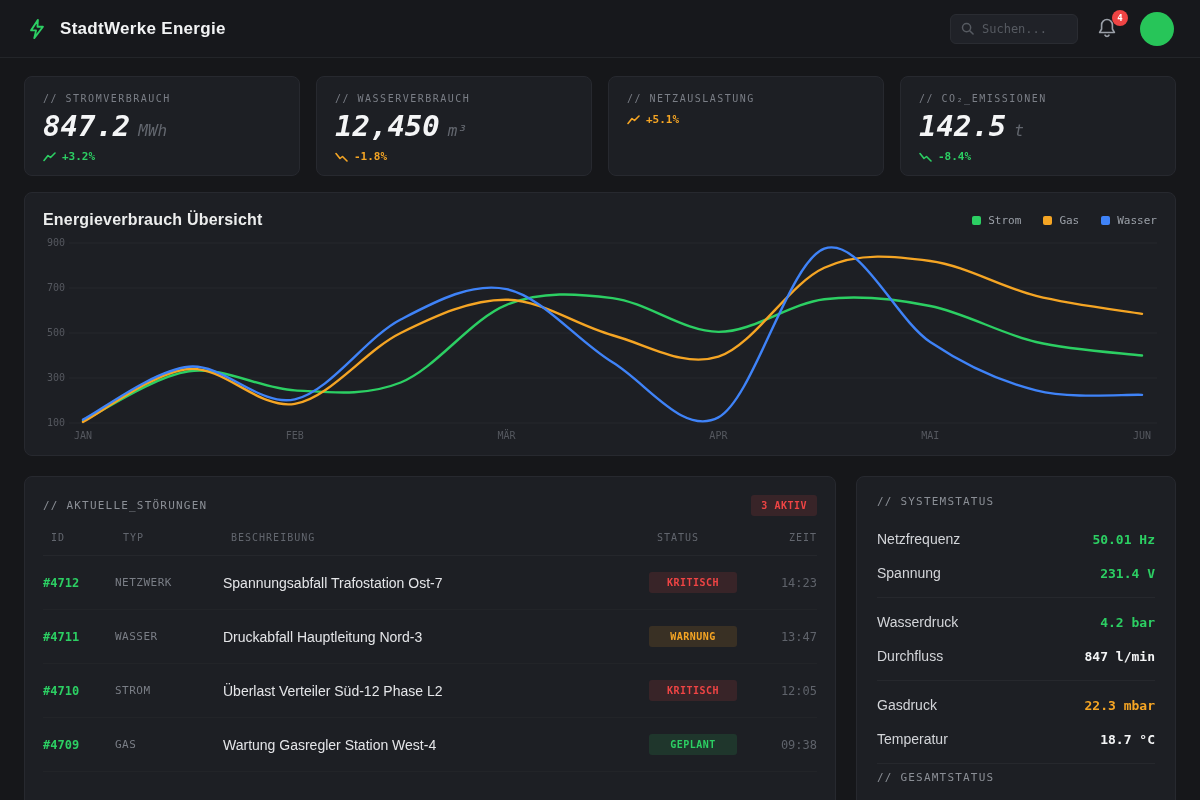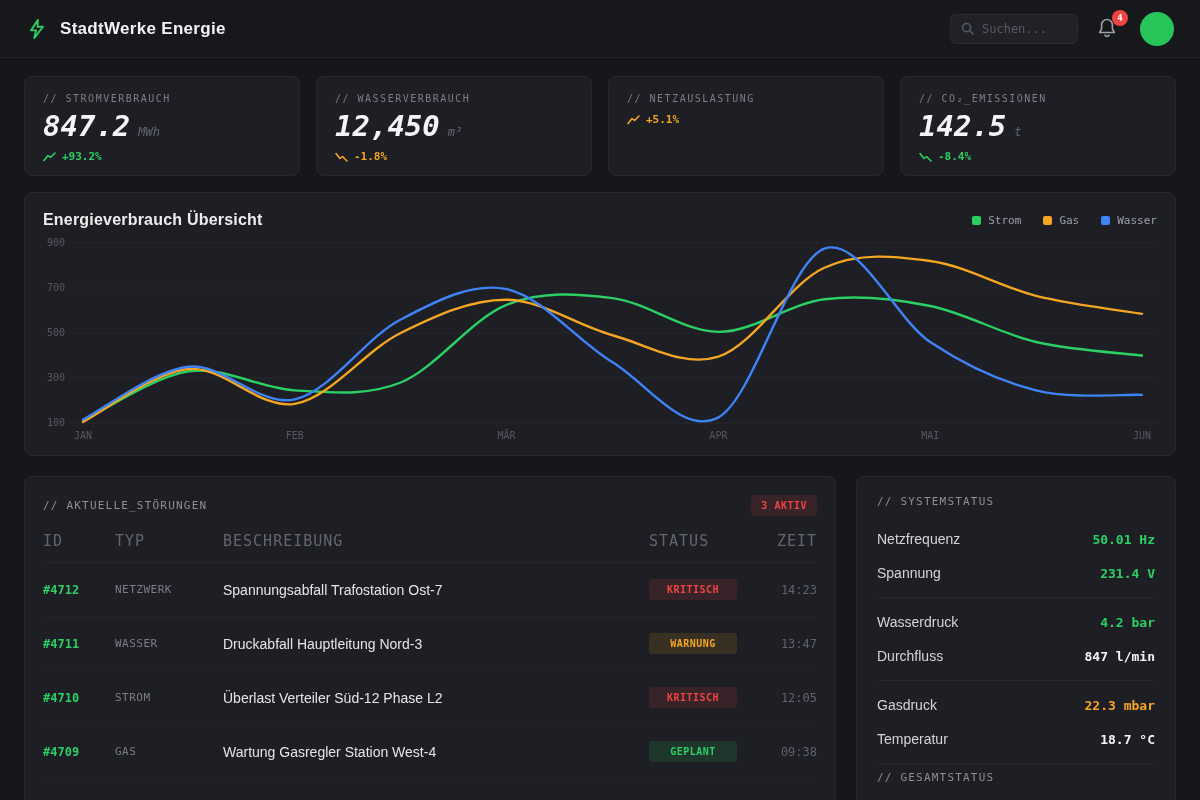--- a/index.html
+++ b/index.html
@@ -33,21 +33,21 @@
 
   
   main { padding:18px 24px; }
   .card { background:#1d1f24; border:1px solid #27292f; border-radius:8px; }
 
   .kpis { display:grid; grid-template-columns:repeat(4,1fr); gap:16px; }
   .kpi { padding:16px 18px; height:100px; }
   .kpi-label { font-size:10px; letter-spacing:1.5px; color:#7a7e86; }
   .kpi-value-row { display:flex; align-items:baseline; gap:8px; margin-top:8px;font-style:italic; }
   .kpi-value { font-size:29px; font-weight:bold; color:#f4f5f6; line-height:1; }
-  .kpi-unit { font-size:12px; color:#62666e; }
+  .kpi-unit { font-size:16px; color:#62666e; }
   .kpi-trend { display:flex; align-items:center; gap:6px; margin-top:9px; font-size:11px; font-weight:bold; }
 
   
   .chart-card { margin-top:16px; padding:18px; height:264px; }
   .chart-head { display:flex; align-items:center; justify-content:space-between; }
   .chart-title { font-size:16px; font-weight:bold; color:#eceded; letter-spacing:.2px; }
   .legend { display:flex; gap:22px; }
   .legend-item { display:flex; align-items:center; gap:7px; font-size:11px; color:#9ba0a8; cursor:pointer; }
   .legend-swatch { width:9px; height:9px; border-radius:2px; display:inline-block; }
 
@@ -55,21 +55,21 @@
   .bottom { display:grid; grid-template-columns:812px 1fr; gap:20px; margin-top:20px; }
   .table-card { padding:18px; height:360px; }
   .table-head { display:flex; align-items:center; justify-content:space-between; margin-bottom:16px; }
   .section-label { font-size:11px; letter-spacing:1.2px; color:#8b8f96; }
   .aktiv-badge {
     font-family:"DejaVu Sans Mono", monospace; font-size:10px; font-weight:bold; letter-spacing:.5px;
     color:#ef4444; background:rgba(239,68,68,.13); padding:5px 10px; border-radius:3px;
   }
   .grid-row { display:grid; grid-template-columns:72px 108px 1fr 104px 64px; align-items:center; }
   .thead { padding-bottom:12px; border-bottom:1px solid #25272c; }
-  .th { font-size:15px; letter-spacing:1px; color:#62666e; }
+  .th { font-size:10px; letter-spacing:1px; color:#62666e;margin-left:8px; }
   .trow { height:54px; border-bottom:1px solid #222428; cursor:pointer; }
   .cell-id { font-size:12px; font-weight:bold; }
   .cell-typ { font-size:11px; color:#7a7e86; letter-spacing:.5px; }
   .cell-desc { font-size:14px; color:#e4e5e8; }
   .status-badge {
     display:inline-block; width:88px; text-align:center; padding:5px 0; border-radius:3px;
     font-family:"DejaVu Sans Mono", monospace; font-size:10px; font-weight:bold; letter-spacing:.5px;
   }
   .cell-time { font-size:12px; color:#5f636b; text-align:right; }
 
@@ -116,21 +116,21 @@
   <div class="card kpi">
     <div class="kpi-label mono">// STROMVERBRAUCH</div>
     <div class="kpi-value-row">
       <span class="kpi-value mono">847.2</span>
       <span class="kpi-unit mono">MWh</span>
     </div>
     <div class="kpi-trend mono" style="color:#2ccf63">
       <svg width="13" height="10" viewBox="0 0 13 10">
             <polyline points="1,8.5 5,3.5 7.5,5.5 12,1" fill="none" stroke="#2ccf63" stroke-width="1.6" stroke-linecap="round" stroke-linejoin="round"></polyline>
           </svg>
-          <span>+93.2%</span>
+          <span>+3.2%</span>
     </div>
   </div>
   <div class="card kpi">
     <div class="kpi-label mono">// WASSERVERBRAUCH</div>
     <div class="kpi-value-row">
       <span class="kpi-value mono">12,450</span>
       <span class="kpi-unit mono">m³</span>
     </div>
     <div class="kpi-trend mono" style="color:#f5a524">
       <svg width="13" height="10" viewBox="0 0 13 10">

